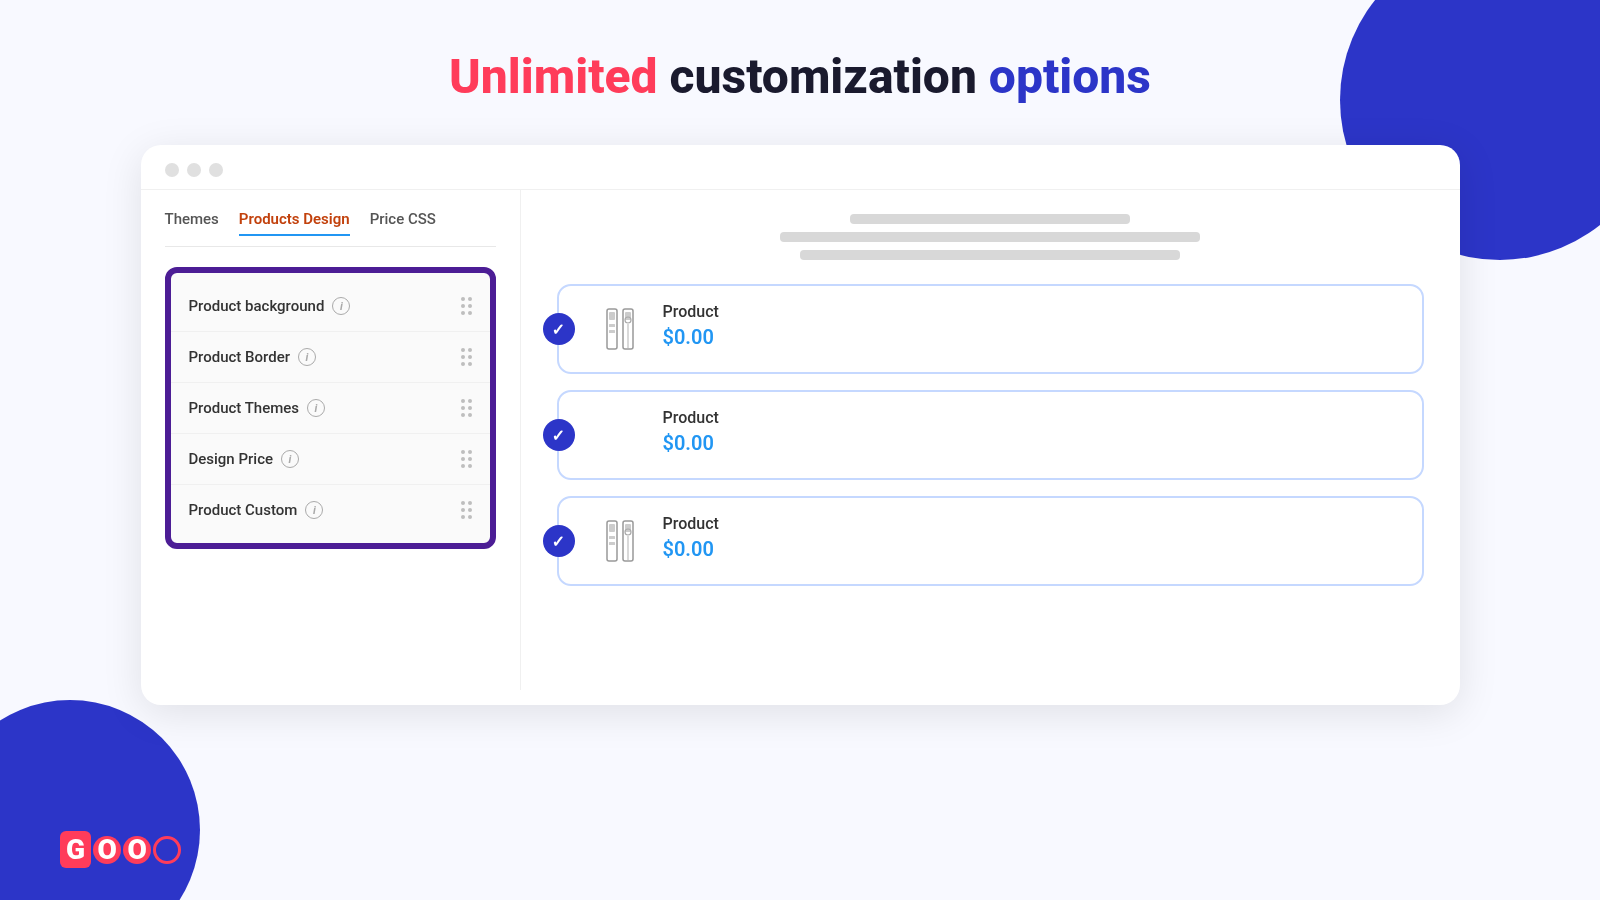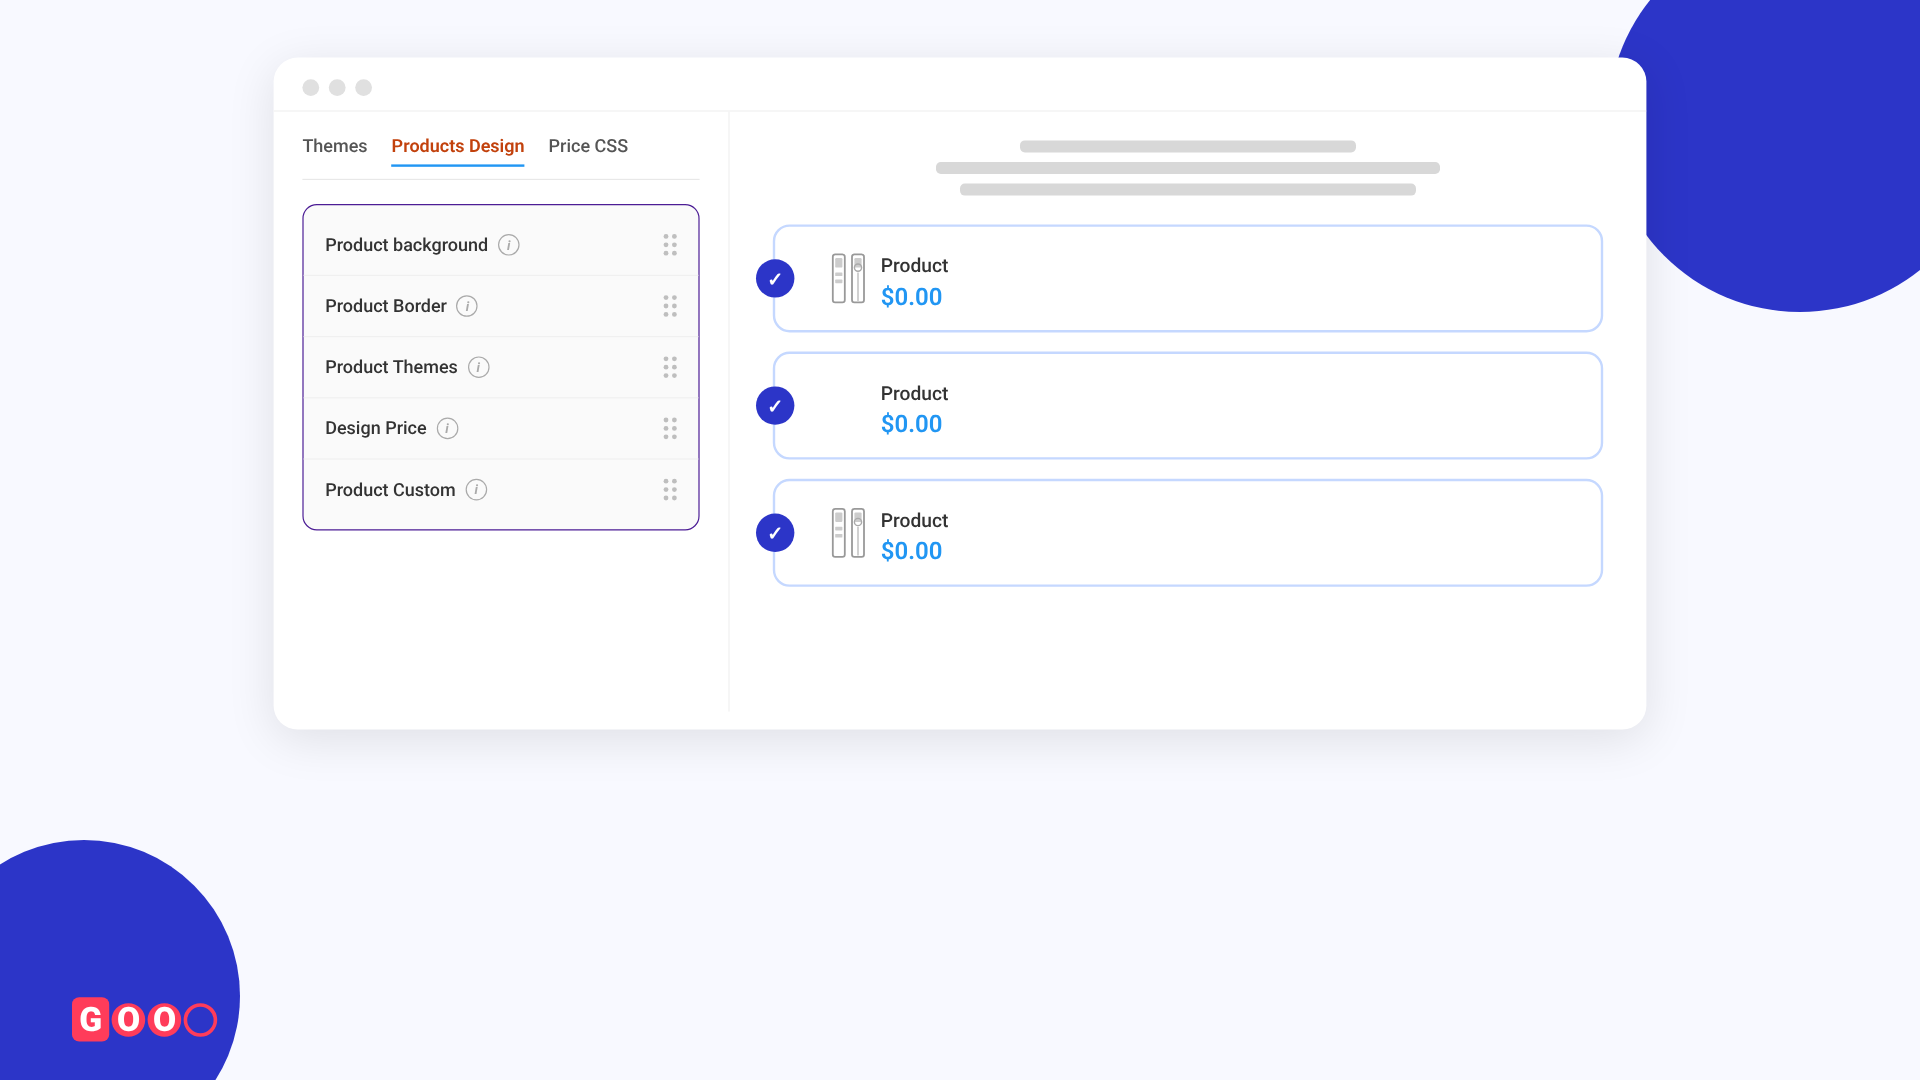--- a/index.html
+++ b/index.html
@@ -52,21 +52,21 @@
       text-align: center;
     }
     .headline .word-unlimited { color: #ff3c5a; }
     .headline .word-customization { color: #1a1a2e; }
     .headline .word-options { color: #2c35c8; }
 
     
     .browser-window {
       background: white;
       border-radius: 20px;
-      width: 1144px;
+      width: 1319px;
       min-height: 560px;
       box-shadow: 0 8px 40px rgba(0,0,0,0.10);
       padding: 0;
       overflow: hidden;
       position: relative;
     }
 
     .browser-bar {
       display: flex;
       align-items: center;
@@ -111,21 +111,21 @@
     }
     .tab.active {
       color: #c2410c;
       border-bottom: 2px solid #2196f3;
       font-weight: 600;
     }
     .tab:not(.active) { color: #555; }
 
     .settings-panel {
       background: #fafafa;
-      border: 1px solid #4c1d95;
+      border: 6px solid #4c1d95;
       border-radius: 12px;
       padding: 8px 0;
     }
 
     .setting-row {
       display: flex;
       align-items: center;
       justify-content: space-between;
       padding: 16px 18px;
       border-bottom: 1px solid #f0f0f0;
@@ -219,21 +219,22 @@
       color: white;
       font-size: 16px;
       font-weight: bold;
       flex-shrink: 0;
       position: absolute;
       left: -16px;
     }
 
     .product-card-inner {
       display: flex;
-      align-items: flex-end;
+      align-items: flex-start;
+      gap: 16px;
       padding-left: 14px;
       flex: 1;
     }
 
     .product-icon-area {
       width: 54px;
       height: 54px;
       display: flex;
       align-items: center;
       justify-content: center;
@@ -266,20 +267,27 @@
     .logo-o3 { color: white; background: transparent; border: 3px solid #ff3c5a; width: 28px; height: 28px; border-radius: 50%; display:inline-flex; align-items:center; justify-content:center; }
   </style>
 </head>
 <body>
 
 <div class="bg-circle-top-right"></div>
 <div class="bg-circle-bottom-left"></div>
 
 <div class="page-content">
 
+  <h1 class="headline">
+    <span class="word-unlimited">Unlimited</span>
+    <span> </span>
+    <span class="word-customization">customization</span>
+    <span> </span>
+    <span class="word-options">options</span>
+  </h1>
 
   <div class="browser-window">
 
     <div class="browser-bar">
       <div class="browser-dot"></div>
       <div class="browser-dot"></div>
       <div class="browser-dot"></div>
     </div>
 
     <div class="browser-body">

